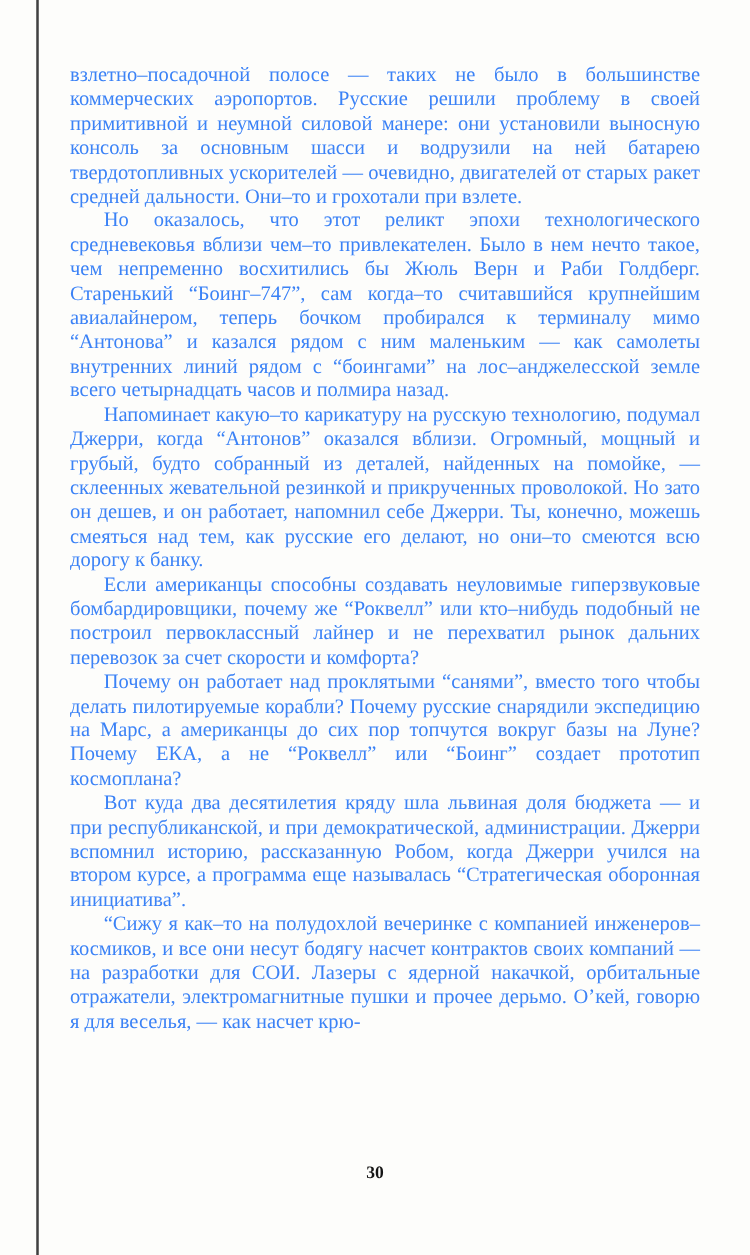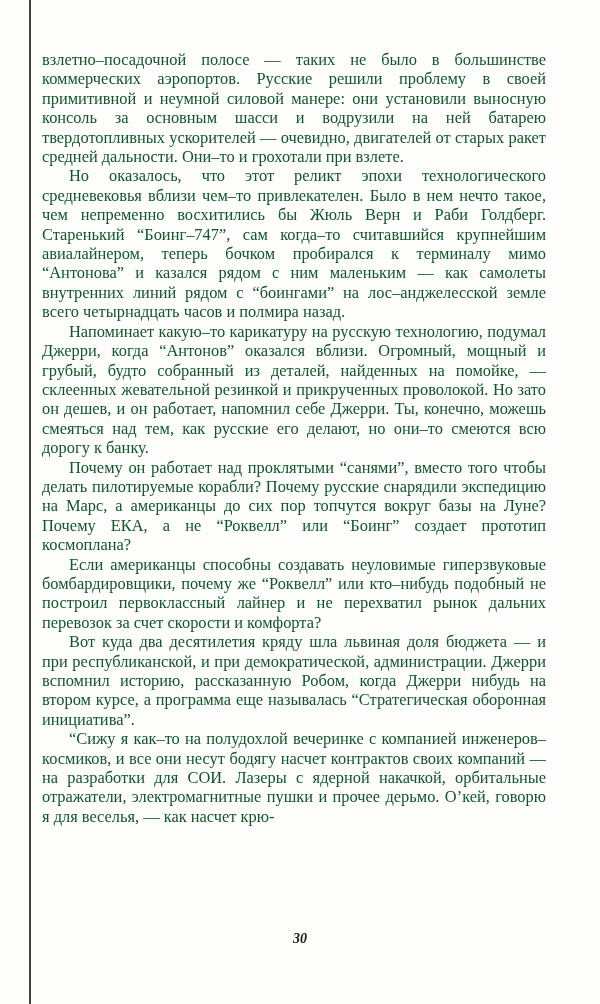--- a/index.html
+++ b/index.html
@@ -17,61 +17,60 @@
       position: absolute;
       left: 29px;
       top: 0;
       width: 2px;
       height: 1004px;
       background: #1e1e1e;
       opacity: 0.85;
     }
     .text-block {
       position: absolute;
-      left: 42px;
+      left: 56px;
       top: 50px;
       width: 504px;
       font-family: "Liberation Serif", "DejaVu Serif", serif;
       font-size: 16.4px;
       line-height: 19.4px;
-      color: #14532d;
+      color: #3b82f6;
       text-align: justify;
     }
     .text-block p {
       margin: 0;
       padding: 0;
     }
     .text-block p.indent {
       text-indent: 27px;
     }
     .page-number {
       position: absolute;
       top: 931px;
       left: 0;
       width: 600px;
       text-align: center;
       font-family: "Liberation Serif", "DejaVu Serif", serif;
       font-size: 14px;
       font-weight: bold;
       color: #141414;
-      font-style: italic;
     }
   </style>
 </head>
 <body>
 
 <div>
 
   <div class="scan-edge"></div>
 
   <div class="text-block">
     <p>взлетно–посадочной полосе — таких не было в большинстве коммерческих аэропортов. Русские решили проблему в своей примитивной и неумной силовой манере: они установили выносную консоль за основным шасси и водрузили на ней батарею твердотопливных ускорителей — очевидно, двигателей от старых ракет средней дальности. Они–то и грохотали при взлете.</p>
     <p class="indent">Но оказалось, что этот реликт эпохи технологического средневековья вблизи чем–то привлекателен. Было в нем нечто такое, чем непременно восхитились бы Жюль Верн и Раби Голдберг. Старенький “Боинг–747”, сам когда–то считавшийся крупнейшим авиалайнером, теперь бочком пробирался к терминалу мимо “Антонова” и казался рядом с ним маленьким — как самолеты внутренних линий рядом с “боингами” на лос–анджелесской земле всего четырнадцать часов и полмира назад.</p>
     <p class="indent">Напоминает какую–то карикатуру на русскую технологию, подумал Джерри, когда “Антонов” оказался вблизи. Огромный, мощный и грубый, будто собранный из деталей, найденных на помойке, — склеенных жевательной резинкой и прикрученных проволокой. Но зато он дешев, и он работает, напомнил себе Джерри. Ты, конечно, можешь смеяться над тем, как русские его делают, но они–то смеются всю дорогу к банку.</p>
+    <p class="indent">Если американцы способны создавать неуловимые гиперзвуковые бомбардировщики, почему же “Роквелл” или кто–нибудь подобный не построил первоклассный лайнер и не перехватил рынок дальних перевозок за счет скорости и комфорта?</p>
     <p class="indent">Почему он работает над проклятыми “санями”, вместо того чтобы делать пилотируемые корабли? Почему русские снарядили экспедицию на Марс, а американцы до сих пор топчутся вокруг базы на Луне? Почему ЕКА, а не “Роквелл” или “Боинг” создает прототип космоплана?</p>
-    <p class="indent">Если американцы способны создавать неуловимые гиперзвуковые бомбардировщики, почему же “Роквелл” или кто–нибудь подобный не построил первоклассный лайнер и не перехватил рынок дальних перевозок за счет скорости и комфорта?</p>
-    <p class="indent">Вот куда два десятилетия кряду шла львиная доля бюджета — и при республиканской, и при демократической, администрации. Джерри вспомнил историю, рассказанную Робом, когда Джерри нибудь на втором курсе, а программа еще называлась “Стратегическая оборонная инициатива”.</p>
+    <p class="indent">Вот куда два десятилетия кряду шла львиная доля бюджета — и при республиканской, и при демократической, администрации. Джерри вспомнил историю, рассказанную Робом, когда Джерри учился на втором курсе, а программа еще называлась “Стратегическая оборонная инициатива”.</p>
     <p class="indent">“Сижу я как–то на полудохлой вечеринке с компанией инженеров–космиков, и все они несут бодягу насчет контрактов своих компаний — на разработки для СОИ. Лазеры с ядерной накачкой, орбитальные отражатели, электромагнитные пушки и прочее дерьмо. О’кей, говорю я для веселья, — как насчет крю-</p>
   </div>
 
   <div class="page-number">30</div>
 
 </div>
 
 </body></html>

